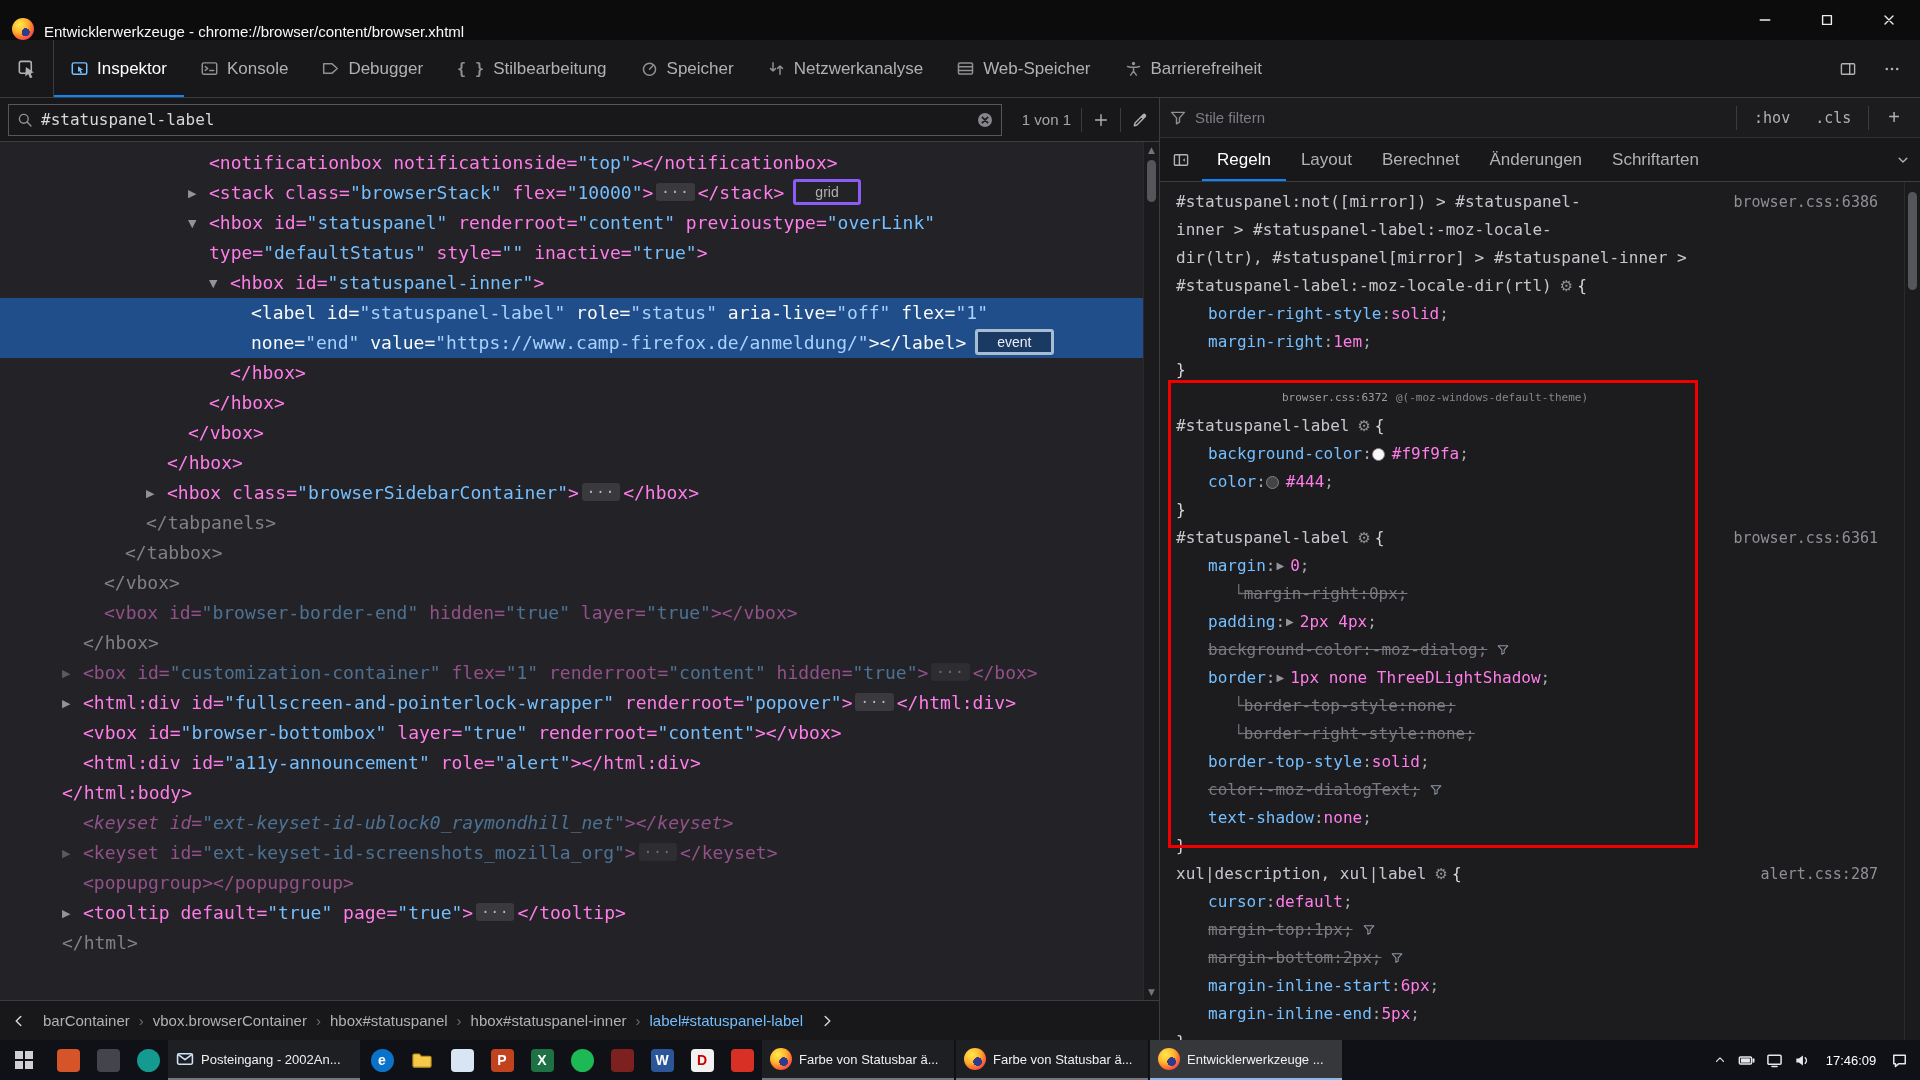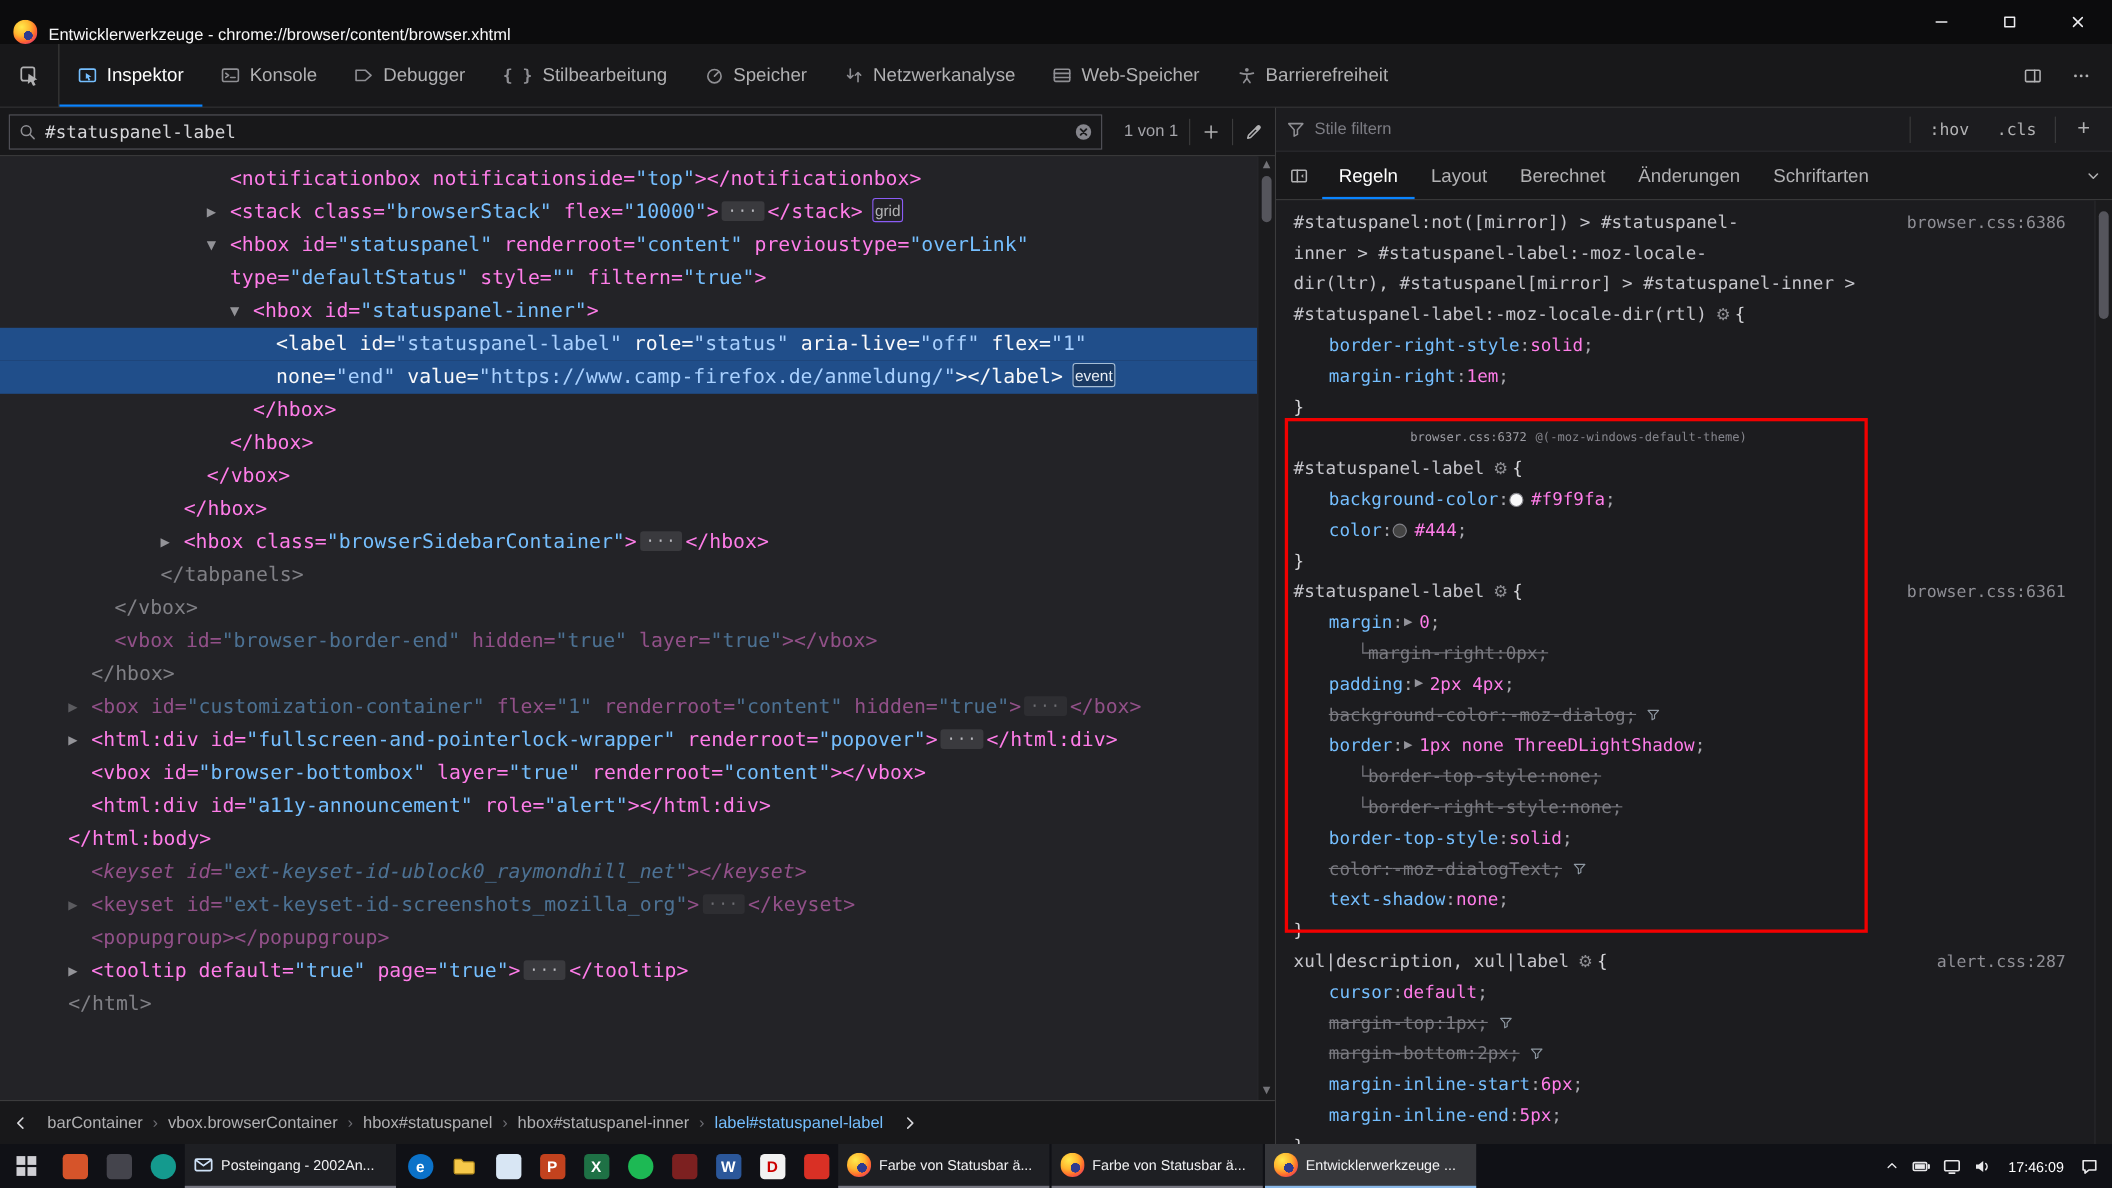--- a/index.html
+++ b/index.html
@@ -48,21 +48,21 @@
   .tok-t{color:var(--markup-tag,#ff7de9)}
   .tok-v{color:var(--markup-value,#75bfff)}
   .tok-g{color:#808086}
   .mline.dim span{opacity:.5}
   .mline.sel{background:var(--selection,#204e8a)}
   .mline.sel span{opacity:1}
   .mline.sel .tok-t{color:#f9f9fa}
   .mline.sel .tok-v{color:#a9d1ff}
   .twisty{display:inline-block;width:21px;margin-left:-21px;color:#939398;font-size:11px;font-family:"DejaVu Sans",sans-serif;vertical-align:2px}
   .ellipsis-pill{display:inline-block;background:#3a3a3e;color:#b9b9bf;border-radius:3px;padding:0 5px;margin:0 3px;font-size:14px;line-height:18px;vertical-align:2px;letter-spacing:1px}
-  .badge{display:inline-block;border:1px solid #8b5cf6;color:#b1b1b3;border-radius:3px;padding:0 1px;margin-left:9px;
+  .badge{display:inline-block;border:3px solid #8b5cf6;color:#b1b1b3;border-radius:3px;padding:0 19px;margin-left:9px;
     font-size:14px;line-height:20px;font-family:"Liberation Sans",sans-serif;vertical-align:2px}
   .mline.sel .badge{border-color:#a6bdd4;color:#e8eef5;background:rgba(12,12,13,.3)}
 
   
   .scrollbar{position:absolute;top:0;bottom:0;right:0;width:16px;background:#1b1b1d;border-left:1px solid #2a2a2e}
   .sb-arrow{height:16px;display:flex;align-items:center;justify-content:center;color:#737378;font-size:9px;width:100%;font-family:"DejaVu Sans",sans-serif}
   .sb-arrow.bottom{position:absolute;bottom:0}
   .sb-thumb{position:absolute;left:3px;right:3px;border-radius:5px;background:#55555c}
 
   
@@ -303,30 +303,31 @@
               </svg>
             </span>
           </div>
       </div>
 
       <div id="markup-wrap">
         <div id="markup-lines">
             <div class="mline" style="padding-left: 209px;"><span class="tok-t">&lt;notificationbox notificationside=</span><span class="tok-v">"top"</span><span class="tok-t">&gt;&lt;/notificationbox&gt;</span></div>
             <div class="mline" style="padding-left: 209px;"><span class="twisty">▶</span><span class="tok-t">&lt;stack class=</span><span class="tok-v">"browserStack"</span><span class="tok-t"> flex=</span><span class="tok-v">"10000"</span><span class="tok-t">&gt;</span><span class="ellipsis-pill">···</span><span class="tok-t">&lt;/stack&gt;</span><span class="badge">grid</span></div>
             <div class="mline" style="padding-left: 209px;"><span class="twisty">▼</span><span class="tok-t">&lt;hbox id=</span><span class="tok-v">"statuspanel"</span><span class="tok-t"> renderroot=</span><span class="tok-v">"content"</span><span class="tok-t"> previoustype=</span><span class="tok-v">"overLink"</span></div>
-            <div class="mline" style="padding-left: 209px;"><span class="tok-t">type=</span><span class="tok-v">"defaultStatus"</span><span class="tok-t"> style=</span><span class="tok-v">""</span><span class="tok-t"> filtern=</span><span class="tok-v">"true"</span><span class="tok-t">&gt;</span></div>
+            <div class="mline" style="padding-left: 209px;"><span class="tok-t">type=</span><span class="tok-v">"defaultStatus"</span><span class="tok-t"> style=</span><span class="tok-v">""</span><span class="tok-t"> inactive=</span><span class="tok-v">"true"</span><span class="tok-t">&gt;</span></div>
             <div class="mline" style="padding-left: 230px;"><span class="twisty">▼</span><span class="tok-t">&lt;hbox id=</span><span class="tok-v">"statuspanel-inner"</span><span class="tok-t">&gt;</span></div>
             <div class="mline sel" style="padding-left: 251px;"><span class="tok-t">&lt;label id=</span><span class="tok-v">"statuspanel-label"</span><span class="tok-t"> role=</span><span class="tok-v">"status"</span><span class="tok-t"> aria-live=</span><span class="tok-v">"off"</span><span class="tok-t"> flex=</span><span class="tok-v">"1"</span></div>
             <div class="mline sel" style="padding-left: 251px;"><span class="tok-t">none=</span><span class="tok-v">"end"</span><span class="tok-t"> value=</span><span class="tok-v">"https://www.camp-firefox.de/anmeldung/"</span><span class="tok-t">&gt;&lt;/label&gt;</span><span class="badge">event</span></div>
             <div class="mline" style="padding-left: 230px;"><span class="tok-t">&lt;/hbox&gt;</span></div>
             <div class="mline" style="padding-left: 209px;"><span class="tok-t">&lt;/hbox&gt;</span></div>
             <div class="mline" style="padding-left: 188px;"><span class="tok-t">&lt;/vbox&gt;</span></div>
             <div class="mline" style="padding-left: 167px;"><span class="tok-t">&lt;/hbox&gt;</span></div>
             <div class="mline" style="padding-left: 167px;"><span class="twisty">▶</span><span class="tok-t">&lt;hbox class=</span><span class="tok-v">"browserSidebarContainer"</span><span class="tok-t">&gt;</span><span class="ellipsis-pill">···</span><span class="tok-t">&lt;/hbox&gt;</span></div>
             <div class="mline" style="padding-left: 146px;"><span class="tok-g">&lt;/tabpanels&gt;</span></div>
+            <div class="mline" style="padding-left: 125px;"><span class="tok-g">&lt;/tabbox&gt;</span></div>
             <div class="mline" style="padding-left: 104px;"><span class="tok-g">&lt;/vbox&gt;</span></div>
             <div class="mline dim" style="padding-left: 104px;"><span class="tok-t">&lt;vbox id=</span><span class="tok-v">"browser-border-end"</span><span class="tok-t"> hidden=</span><span class="tok-v">"true"</span><span class="tok-t"> layer=</span><span class="tok-v">"true"</span><span class="tok-t">&gt;&lt;/vbox&gt;</span></div>
             <div class="mline" style="padding-left: 83px;"><span class="tok-g">&lt;/hbox&gt;</span></div>
             <div class="mline dim" style="padding-left: 83px;"><span class="twisty">▶</span><span class="tok-t">&lt;box id=</span><span class="tok-v">"customization-container"</span><span class="tok-t"> flex=</span><span class="tok-v">"1"</span><span class="tok-t"> renderroot=</span><span class="tok-v">"content"</span><span class="tok-t"> hidden=</span><span class="tok-v">"true"</span><span class="tok-t">&gt;</span><span class="ellipsis-pill">···</span><span class="tok-t">&lt;/box&gt;</span></div>
             <div class="mline" style="padding-left: 83px;"><span class="twisty">▶</span><span class="tok-t">&lt;html:div id=</span><span class="tok-v">"fullscreen-and-pointerlock-wrapper"</span><span class="tok-t"> renderroot=</span><span class="tok-v">"popover"</span><span class="tok-t">&gt;</span><span class="ellipsis-pill">···</span><span class="tok-t">&lt;/html:div&gt;</span></div>
             <div class="mline" style="padding-left: 83px;"><span class="tok-t">&lt;vbox id=</span><span class="tok-v">"browser-bottombox"</span><span class="tok-t"> layer=</span><span class="tok-v">"true"</span><span class="tok-t"> renderroot=</span><span class="tok-v">"content"</span><span class="tok-t">&gt;&lt;/vbox&gt;</span></div>
             <div class="mline" style="padding-left: 83px;"><span class="tok-t">&lt;html:div id=</span><span class="tok-v">"a11y-announcement"</span><span class="tok-t"> role=</span><span class="tok-v">"alert"</span><span class="tok-t">&gt;&lt;/html:div&gt;</span></div>
             <div class="mline" style="padding-left: 62px;"><span class="tok-t">&lt;/html:body&gt;</span></div>
             <div class="mline dim" style="padding-left: 83px; font-style: italic;"><span class="tok-t">&lt;keyset id=</span><span class="tok-v">"ext-keyset-id-ublock0_raymondhill_net"</span><span class="tok-t">&gt;&lt;/keyset&gt;</span></div>
             <div class="mline dim" style="padding-left: 83px;"><span class="twisty">▶</span><span class="tok-t">&lt;keyset id=</span><span class="tok-v">"ext-keyset-id-screenshots_mozilla_org"</span><span class="tok-t">&gt;</span><span class="ellipsis-pill">···</span><span class="tok-t">&lt;/keyset&gt;</span></div>

